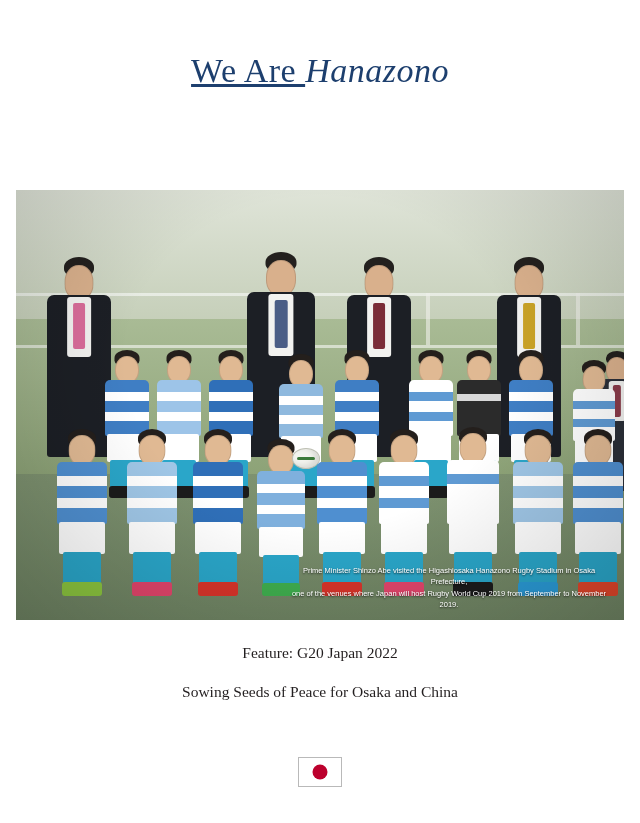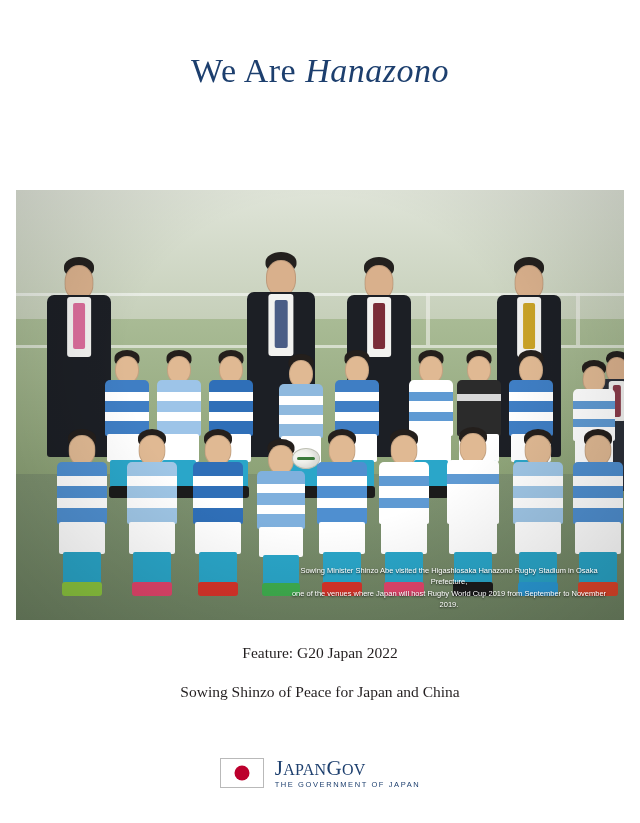--- a/index.html
+++ b/index.html
@@ -27,20 +27,21 @@
   }
   .title-line {
     font-size: 34px;
     color: #1d3f6e;
     letter-spacing: 0.5px;
     line-height: 1.1;
   }
   .title-we-are {
     font-family: "Liberation Serif", serif;
     font-weight: normal;
+    text-decoration: underline;
   }
   .title-tomodachi {
     font-style: italic;
     font-family: "Liberation Serif", serif;
   }
   .subtitle {
     margin-top: 12px;
     font-size: 23px;
     color: #1d3f6e;
     letter-spacing: 0.4px;
@@ -533,33 +534,29 @@
         <div class="stripe" style="top:36px; height:10px;"></div>
       </div>
       <div class="shorts" style="top:93px; width:46px; height:32px;"></div>
       <div class="socks" style="top:123px; width:38px; height:32px;"></div>
       <div class="shoes" style="top:153px; width:40px; height:14px; background:#e2452a;"></div>
     </div>
 
     <div class="photo-vignette"></div>
 
     <div class="photo-caption">
-      <span>Sowing Minister Shinzo Abe visited the Higashiosaka Hanazono Rugby Stadium in Osaka Prefecture,</span><br>
+      <span>Prime Minister Shinzo Abe visited the Higashiosaka Hanazono Rugby Stadium in Osaka Prefecture,</span><br>
       <span>one of the venues where Japan will host Rugby World Cup 2019 from September to November 2019.</span>
     </div>
   </div>
 
   <div class="features">
     <div class="feature-item">Feature: G20 Japan 2022</div>
-    <div class="feature-item">Sowing Shinzo of Peace for Japan and China</div>
+    <div class="feature-item">Sowing Seeds of Peace for Osaka and China</div>
   </div>
 
   <div class="footer">
     <div class="flag">
       <div class="disc"></div>
     </div>
-    <div class="gov-text">
-      <div class="gov-main"><span>J</span><span class="small-caps">APAN</span><span>G</span><span class="small-caps">OV</span></div>
-      <div class="gov-sub">THE GOVERNMENT OF JAPAN</div>
-    </div>
   </div>
 
 </div>
 
 </body></html>

